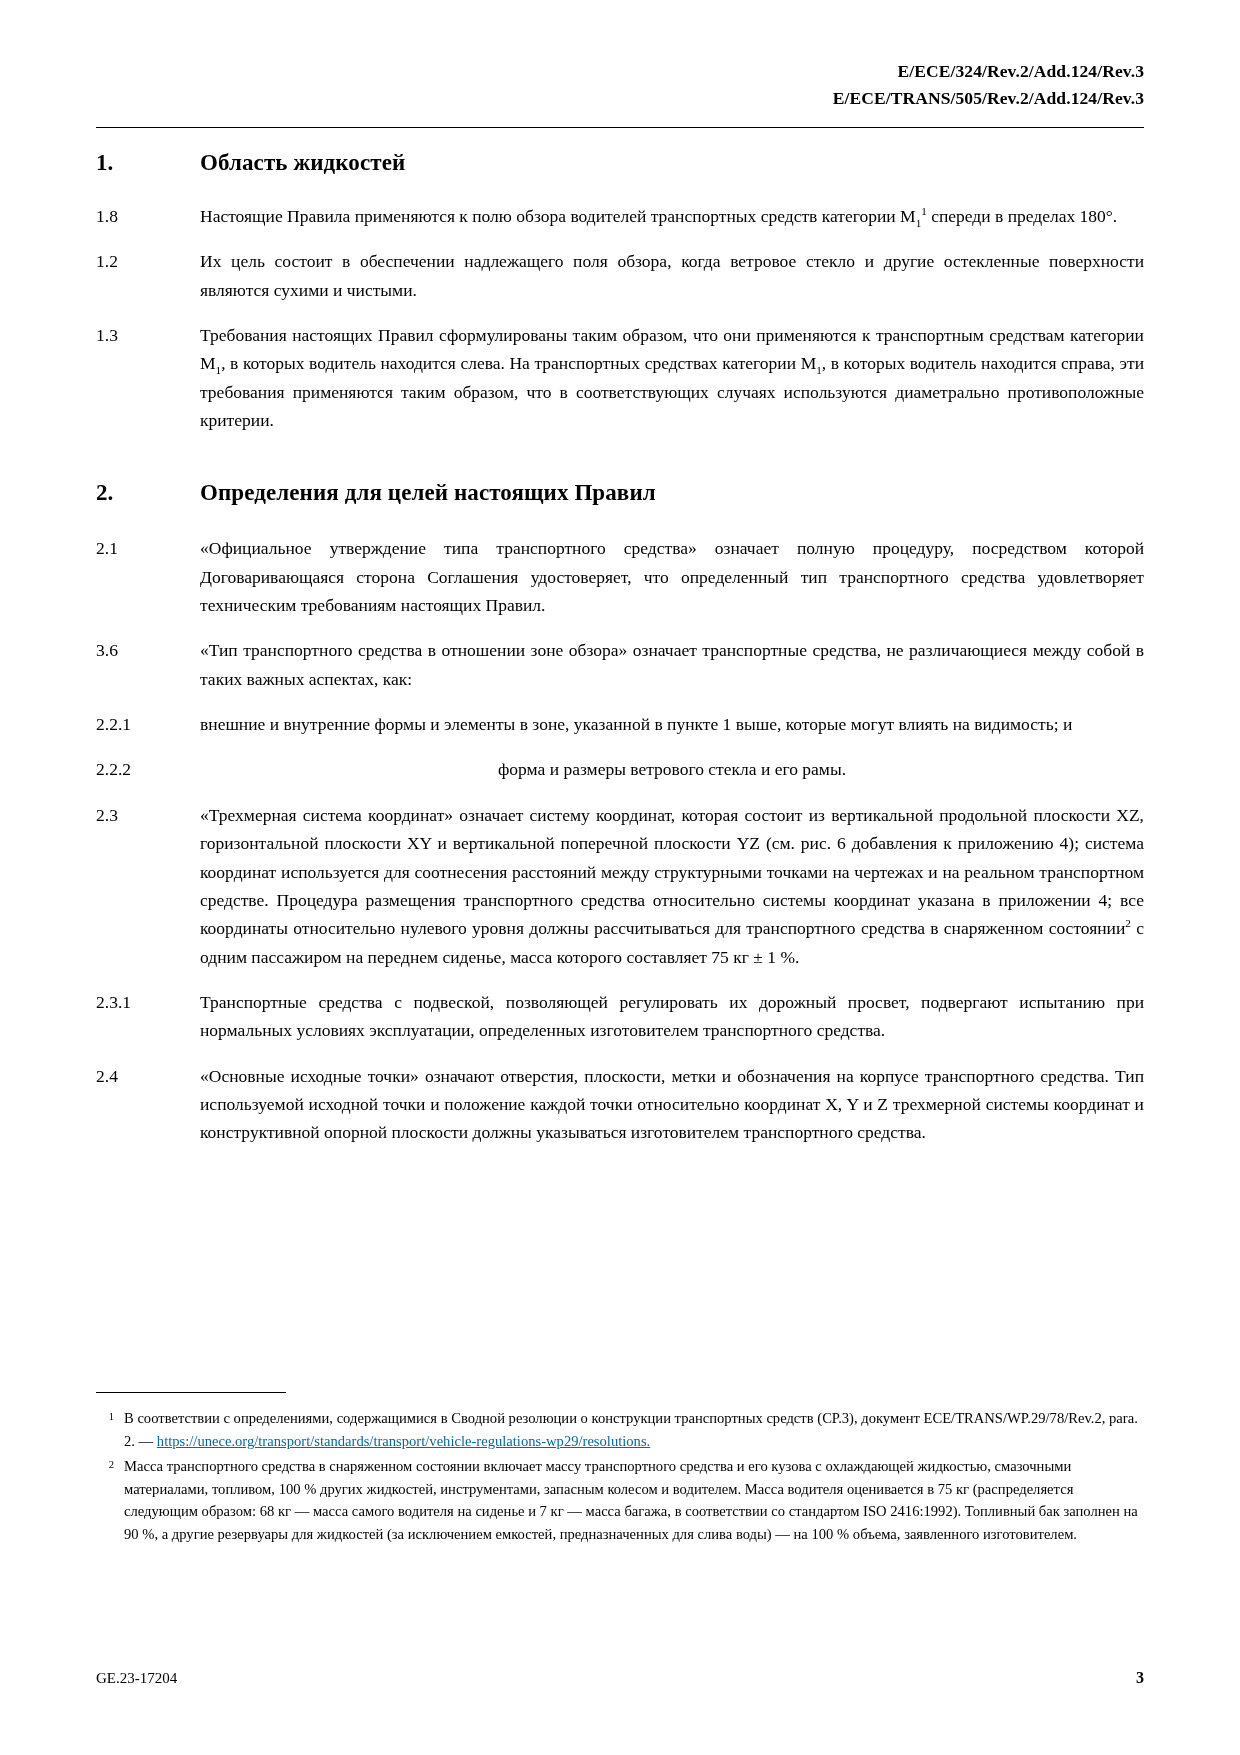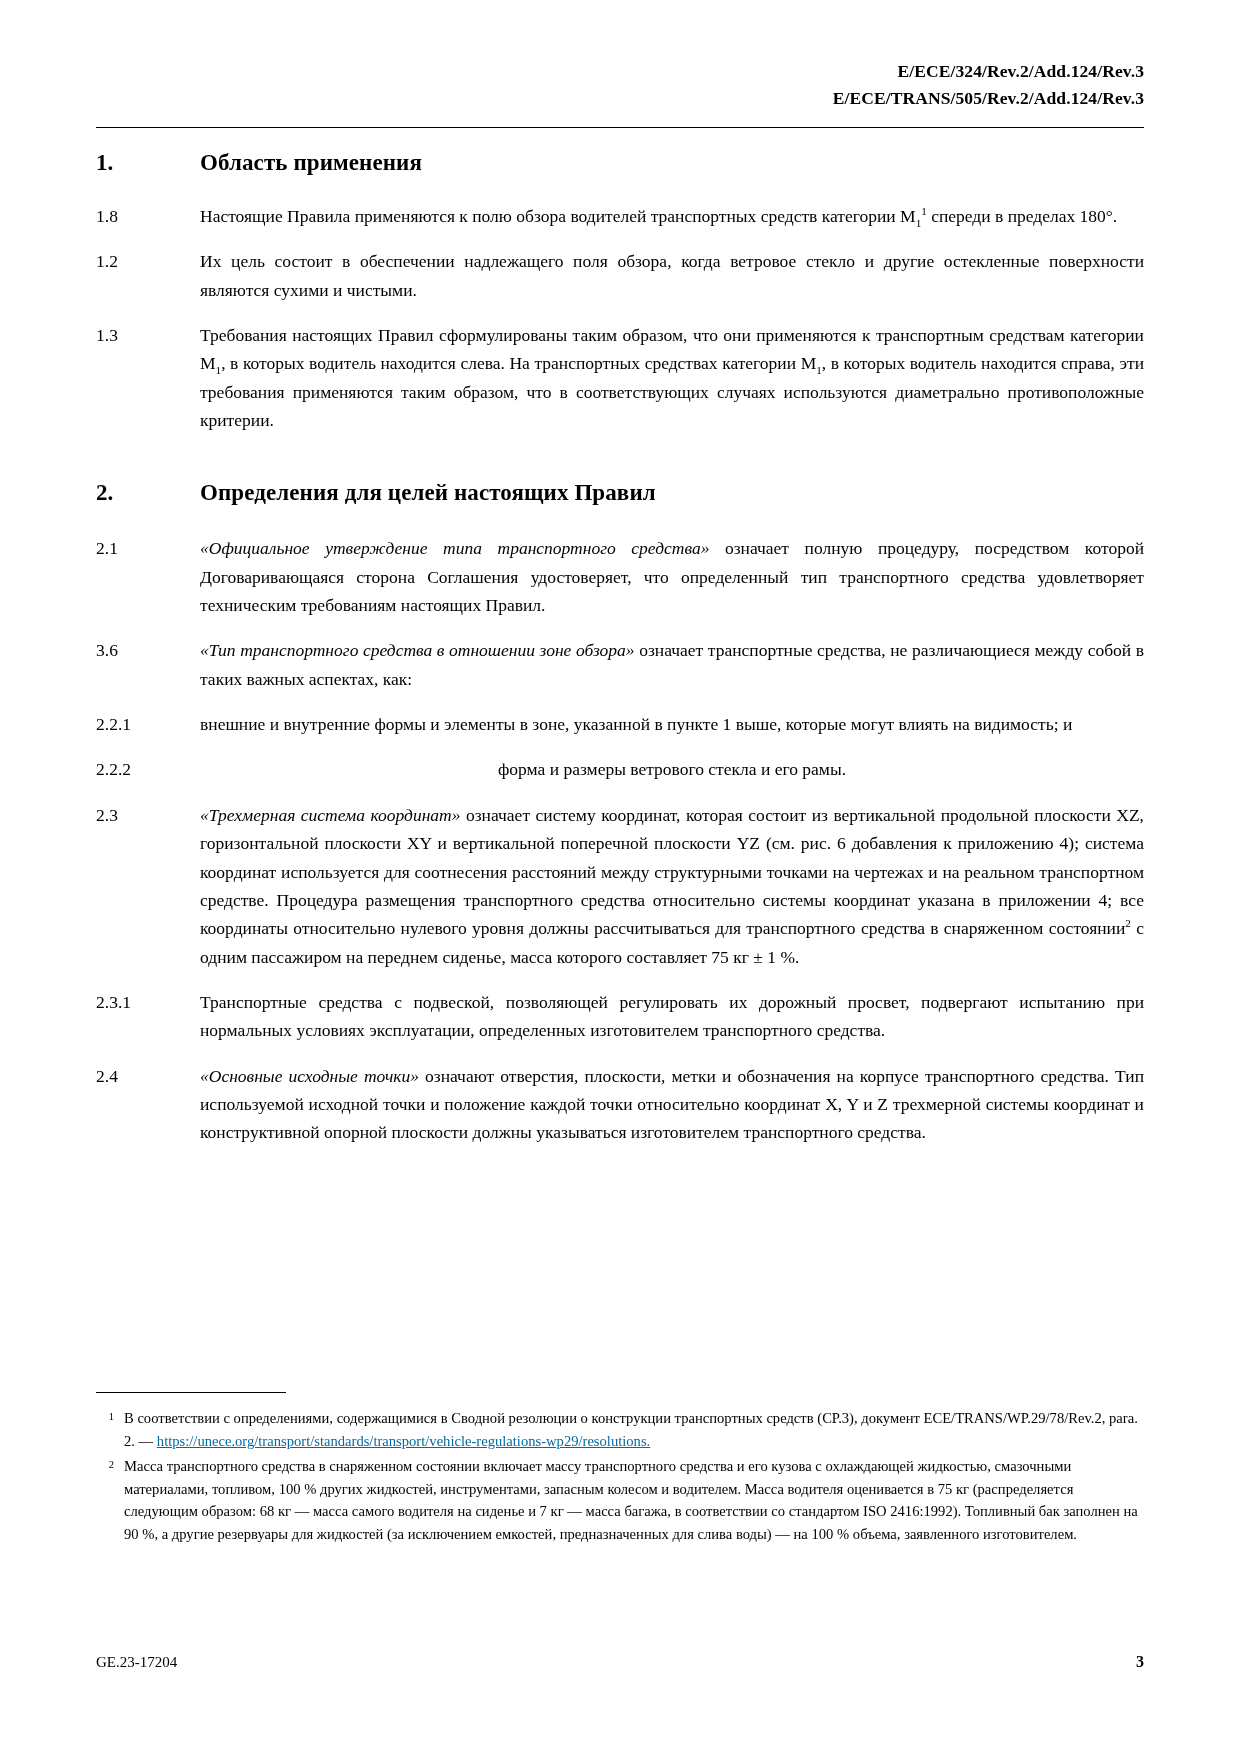--- a/index.html
+++ b/index.html
@@ -79,21 +79,21 @@
     line-height: 1.62;
   }
   .para .txt {
     flex: 1 1 auto;
     font-size: 17.5px;
     line-height: 1.62;
     text-align: justify;
     text-justify: inter-word;
   }
   .para.no-justify .txt { text-align: center; }
-  .it { font-style: italic; }
+  .it { }
   sup {
     font-size: 0.64em;
     line-height: 0;
     vertical-align: super;
   }
   sub {
     font-size: 0.64em;
     line-height: 0;
     vertical-align: sub;
   }
@@ -129,21 +129,21 @@
   .fn a, .link {
     color: #0369a1;
     text-decoration: underline;
     word-break: break-all;
     margin-top: 41px;
   }
 
   
   .doc-footer {
     position: absolute;
-    bottom: 84px;
+    bottom: 68px;
     left: 96px;
     right: 96px;
     display: flex;
     justify-content: space-between;
     align-items: baseline;
     font-size: 15px;
   }
   .doc-footer .pageno { font-weight: bold; font-size: 16px; }
 </style>
 </head>
@@ -154,21 +154,21 @@
   <div class="doc-header">
     <div>E/ECE/324/Rev.2/Add.124/Rev.3</div>
     <div>E/ECE/TRANS/505/Rev.2/Add.124/Rev.3</div>
   </div>
   <div class="header-rule"></div>
 
   <div class="content">
 
     <div class="sec-title">
       <div class="num">1.</div>
-      <div class="ttl">Область применения</div>
+      <div class="ttl">Область жидкостей</div>
     </div>
 
     <div class="para">
       <div class="num">1.8</div>
       <div class="txt"><span>Настоящие Правила применяются к полю обзора водителей транспортных средств категории M</span><sub>1</sub><sup>1</sup><span> спереди в пределах 180°.</span></div>
     </div>
 
     <div class="para">
       <div class="num">1.2</div>
       <div class="txt">Их цель состоит в обеспечении надлежащего поля обзора, когда ветровое стекло и другие остекленные поверхности являются сухими и чистыми.</div>

